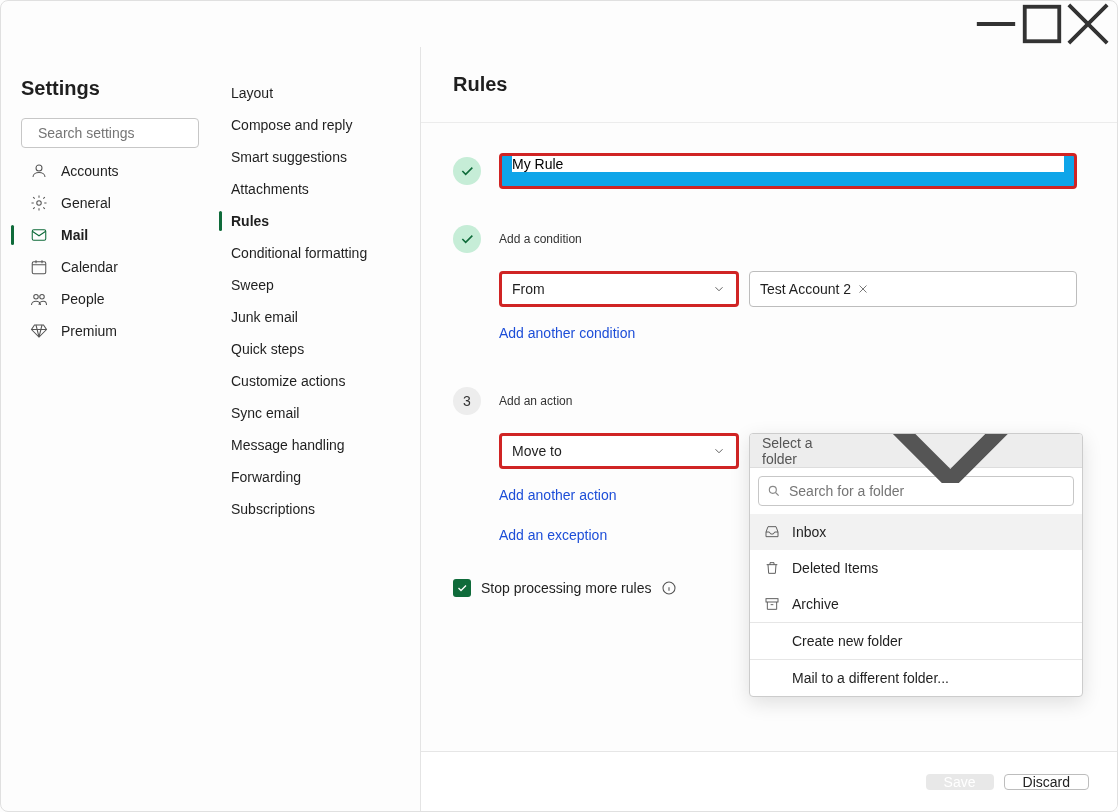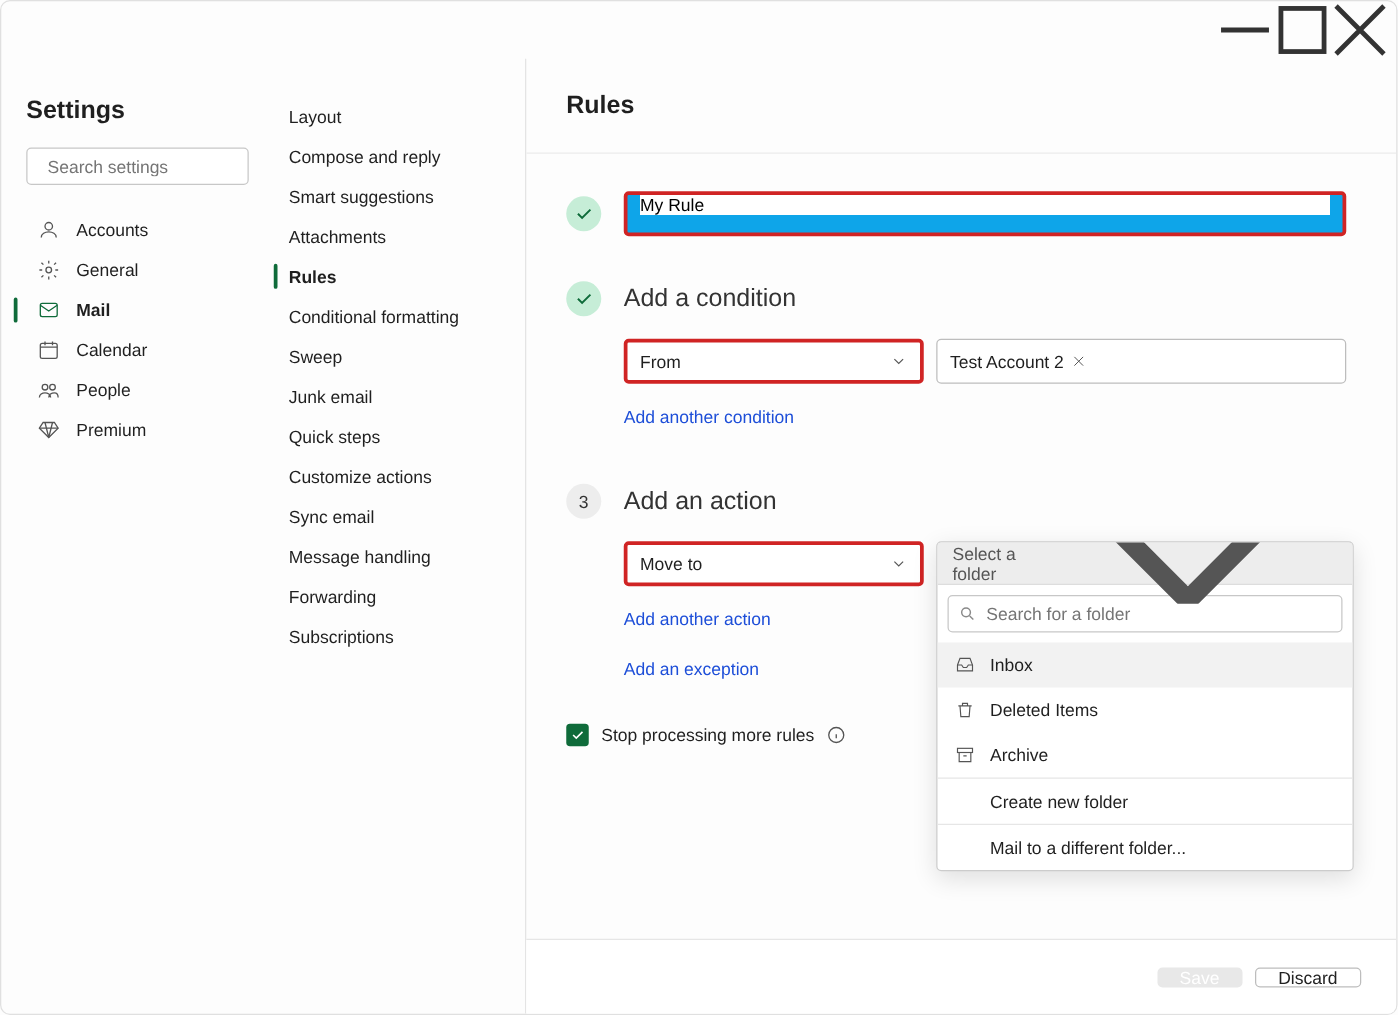--- a/index.html
+++ b/index.html
@@ -8,21 +8,21 @@
   .titlebar { height: 46px; display: flex; justify-content: flex-end; align-items: center; padding-right: 6px; }
   .win-btn { width: 46px; height: 32px; display: flex; align-items: center; justify-content: center; color: #333; }
 
   .columns { display: flex; height: calc(100% - 46px); }
   .col1 { width: 210px; padding: 30px 12px 12px 20px; }
   .col2 { width: 210px; border-right: 1px solid #e4e4e4; padding: 30px 8px 12px 8px; }
   .col3 { flex: 1; position: relative; display: flex; flex-direction: column; }
 
   .settings-title { font-size: 20px; font-weight: 600; margin-bottom: 18px; }
 
-  .search-box { display: flex; align-items: center; border: 1px solid #c7c7c7; border-radius: 4px; padding: 6px 8px; margin-bottom: 20px; background: #fff; }
+  .search-box { display: flex; align-items: center; border: 1px solid #c7c7c7; border-radius: 4px; padding: 6px 8px; margin-bottom: 7px; background: #fff; }
   .search-box input { border: none; outline: none; flex: 1; font-size: 14px; color: #555; background: transparent; }
   .search-ico { width: 14px; height: 14px; margin-right: 8px; stroke: #8a8a8a; stroke-width: 2; fill: none; }
 
   .nav-item { display: flex; align-items: center; height: 32px; border-radius: 4px; padding: 0 8px; cursor: pointer; position: relative; }
   .nav-item .ico { width: 20px; height: 20px; margin-right: 12px; display: flex; align-items: center; justify-content: center;}
   .nav-item svg { width: 18px; height: 18px; stroke: #555; stroke-width: 1.4; fill: none; }
   .nav-item.selected { font-weight: 600; }
   .nav-item.selected svg { stroke: #0f6b3a; }
   .nav-item.selected::before { content:""; position:absolute; left:-10px; top:6px; bottom:6px; width:3px; background:#0f6b3a; border-radius:2px; }
 
@@ -33,21 +33,21 @@
   .main-scroll { flex:1; overflow:auto; padding: 26px 40px 10px 32px; }
   .section-title { font-size: 20px; font-weight:600; margin-bottom: 26px; }
   .hr { border:none; border-top:1px solid #ececec; margin-bottom: 30px; margin-left:-32px; margin-right:-40px;}
 
   .step-row { display:flex; align-items:center; margin-bottom: 24px; }
   .step-badge { width: 28px; height:28px; border-radius:50%; display:flex; align-items:center; justify-content:center; margin-right:18px; font-size:14px; color:#333; flex:none; }
   .badge-done { background:#c6edd7; }
   .badge-done svg { width:16px; height:16px; stroke:#0f6b3a; stroke-width:2.4; fill:none; }
   .badge-num { background:#ededed; }
 
-  .step-label { font-size:20px; color:#333;text-align:right; }
+  .step-label { font-size:12px; color:#333;text-align:right; }
 
   .indent { margin-left: 46px; }
 
   .rule-name-input { border: 3px solid #d02424; border-radius:4px; height:36px; padding:0 10px; font-size:14px; background:#0ea5e9; }
   .rule-name-input input { border:none; outline:none; width:100%; font-size:14px; }
 
   .condition-row { display:flex; gap:10px; margin-top:18px; margin-bottom:12px; }
   .dd { border:3px solid #d02424; border-radius:4px; height:36px; display:flex; align-items:center; justify-content:space-between; padding:0 10px; background:#fff; cursor:pointer; }
   .dd .chev { width:14px; height:14px; }
   .token-field { flex:1; border:1px solid #bdbdbd; border-radius:4px; min-height:36px; display:flex; align-items:center; padding:4px 6px; background:#fff; }

